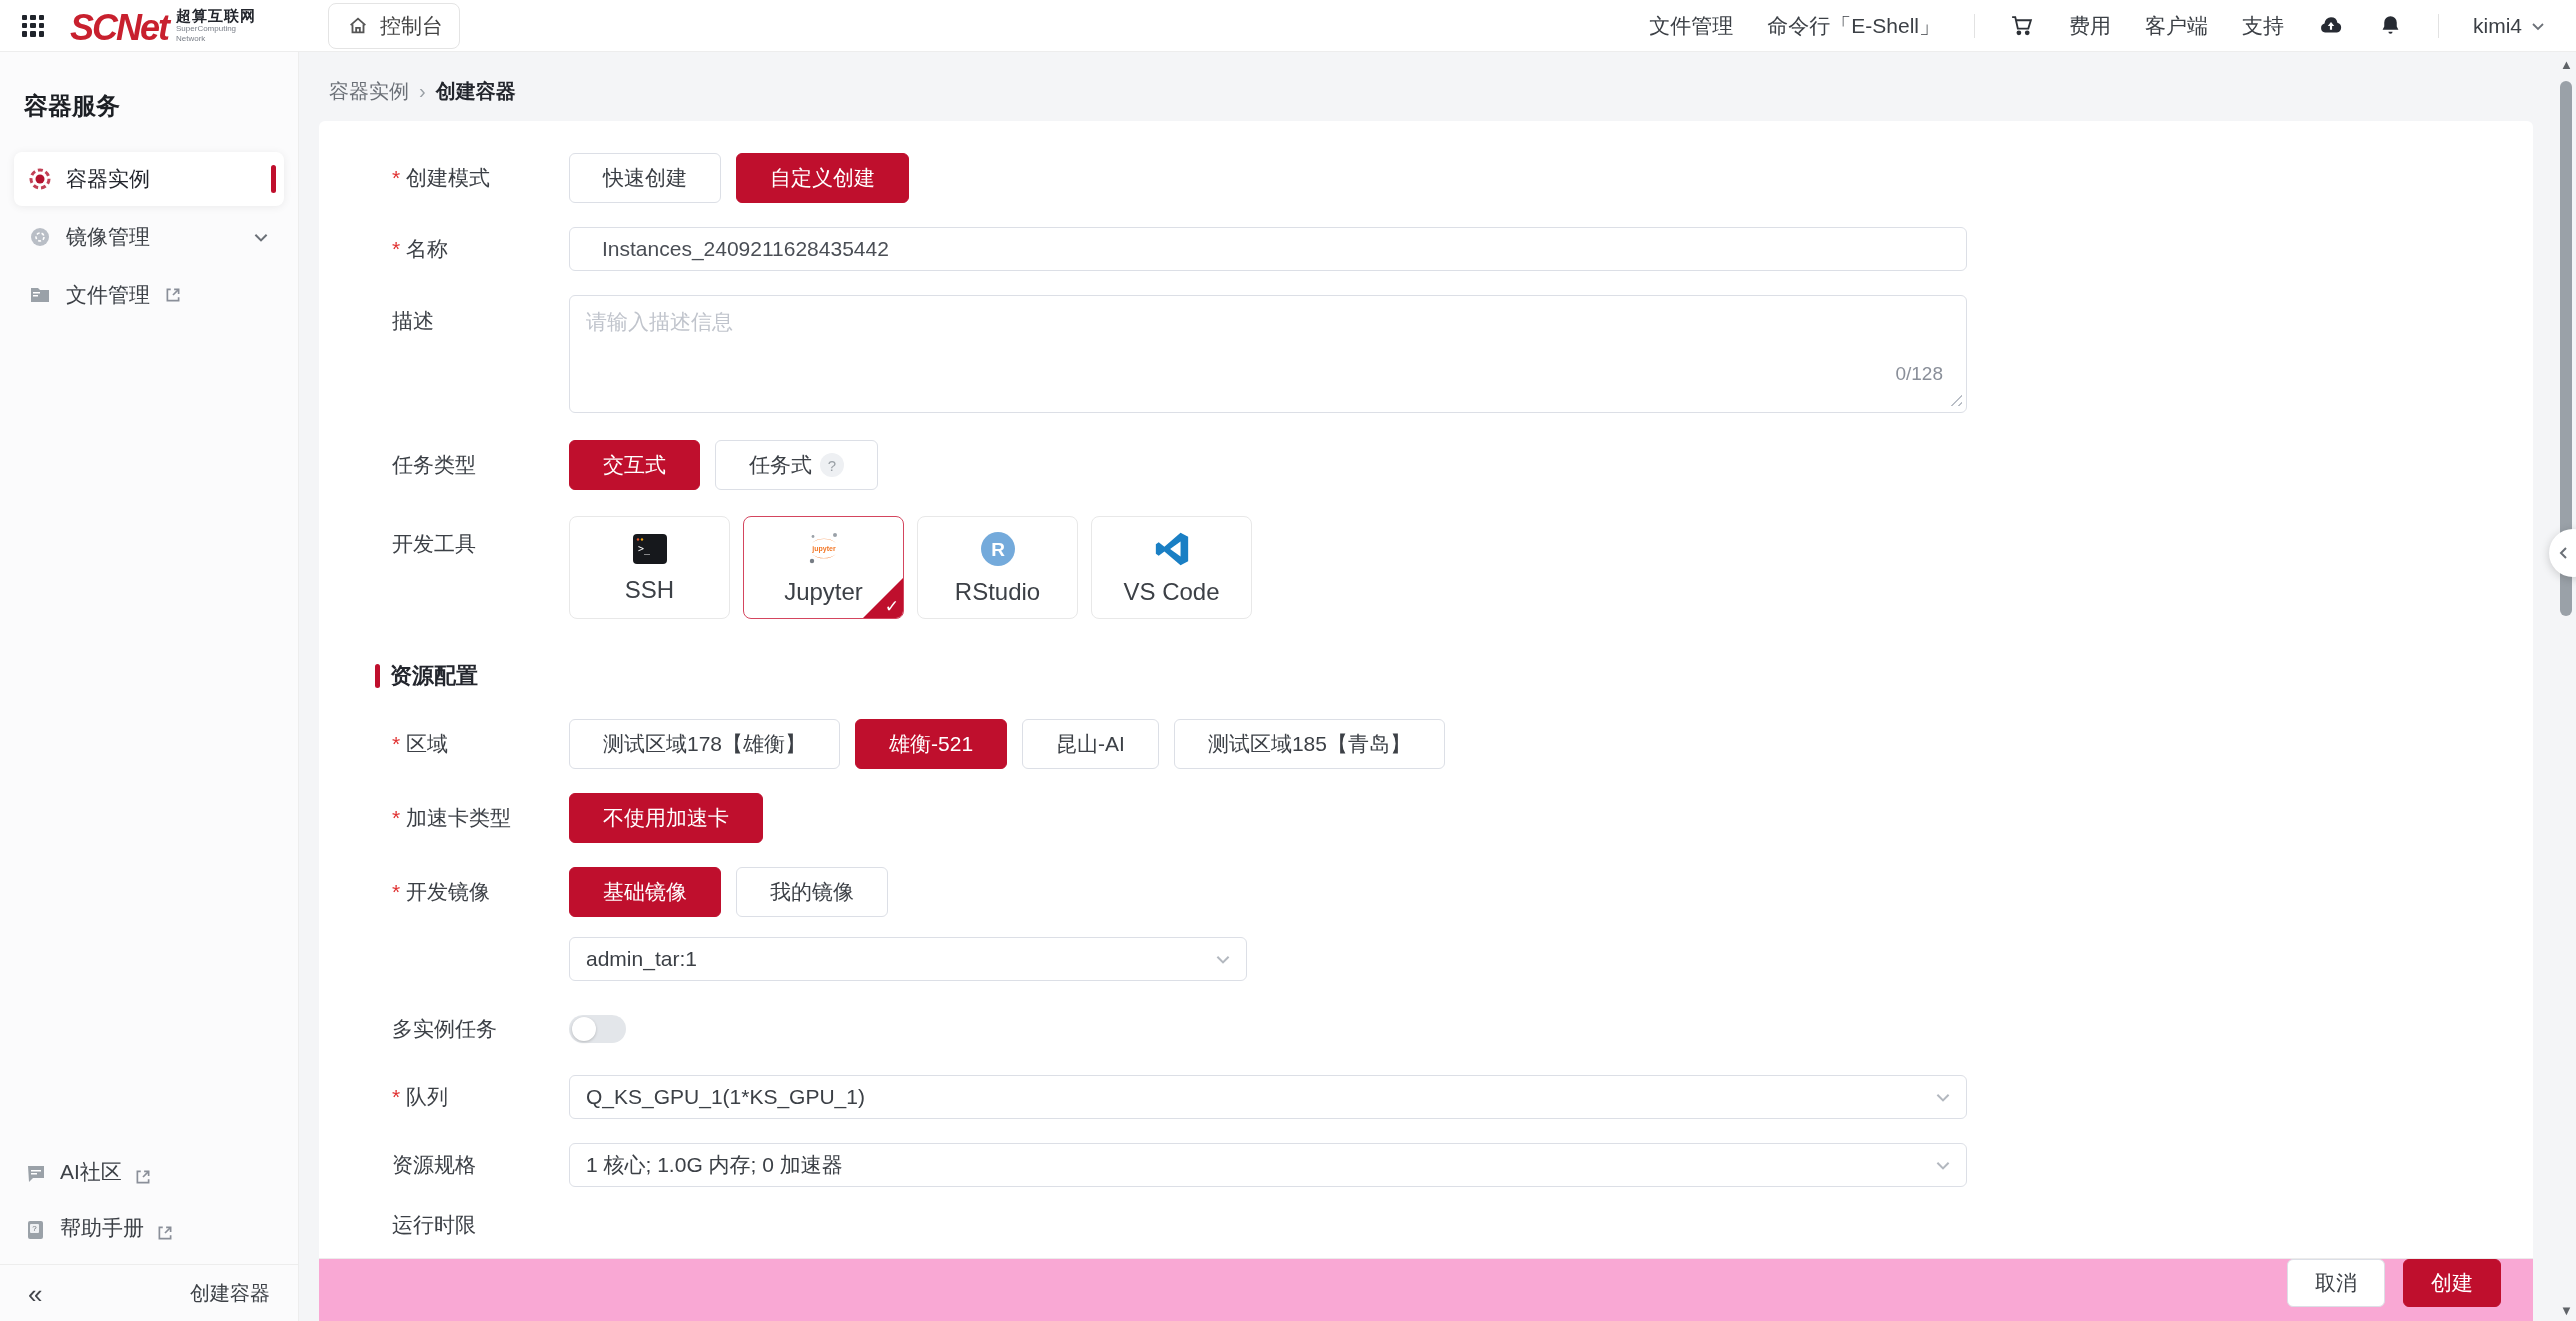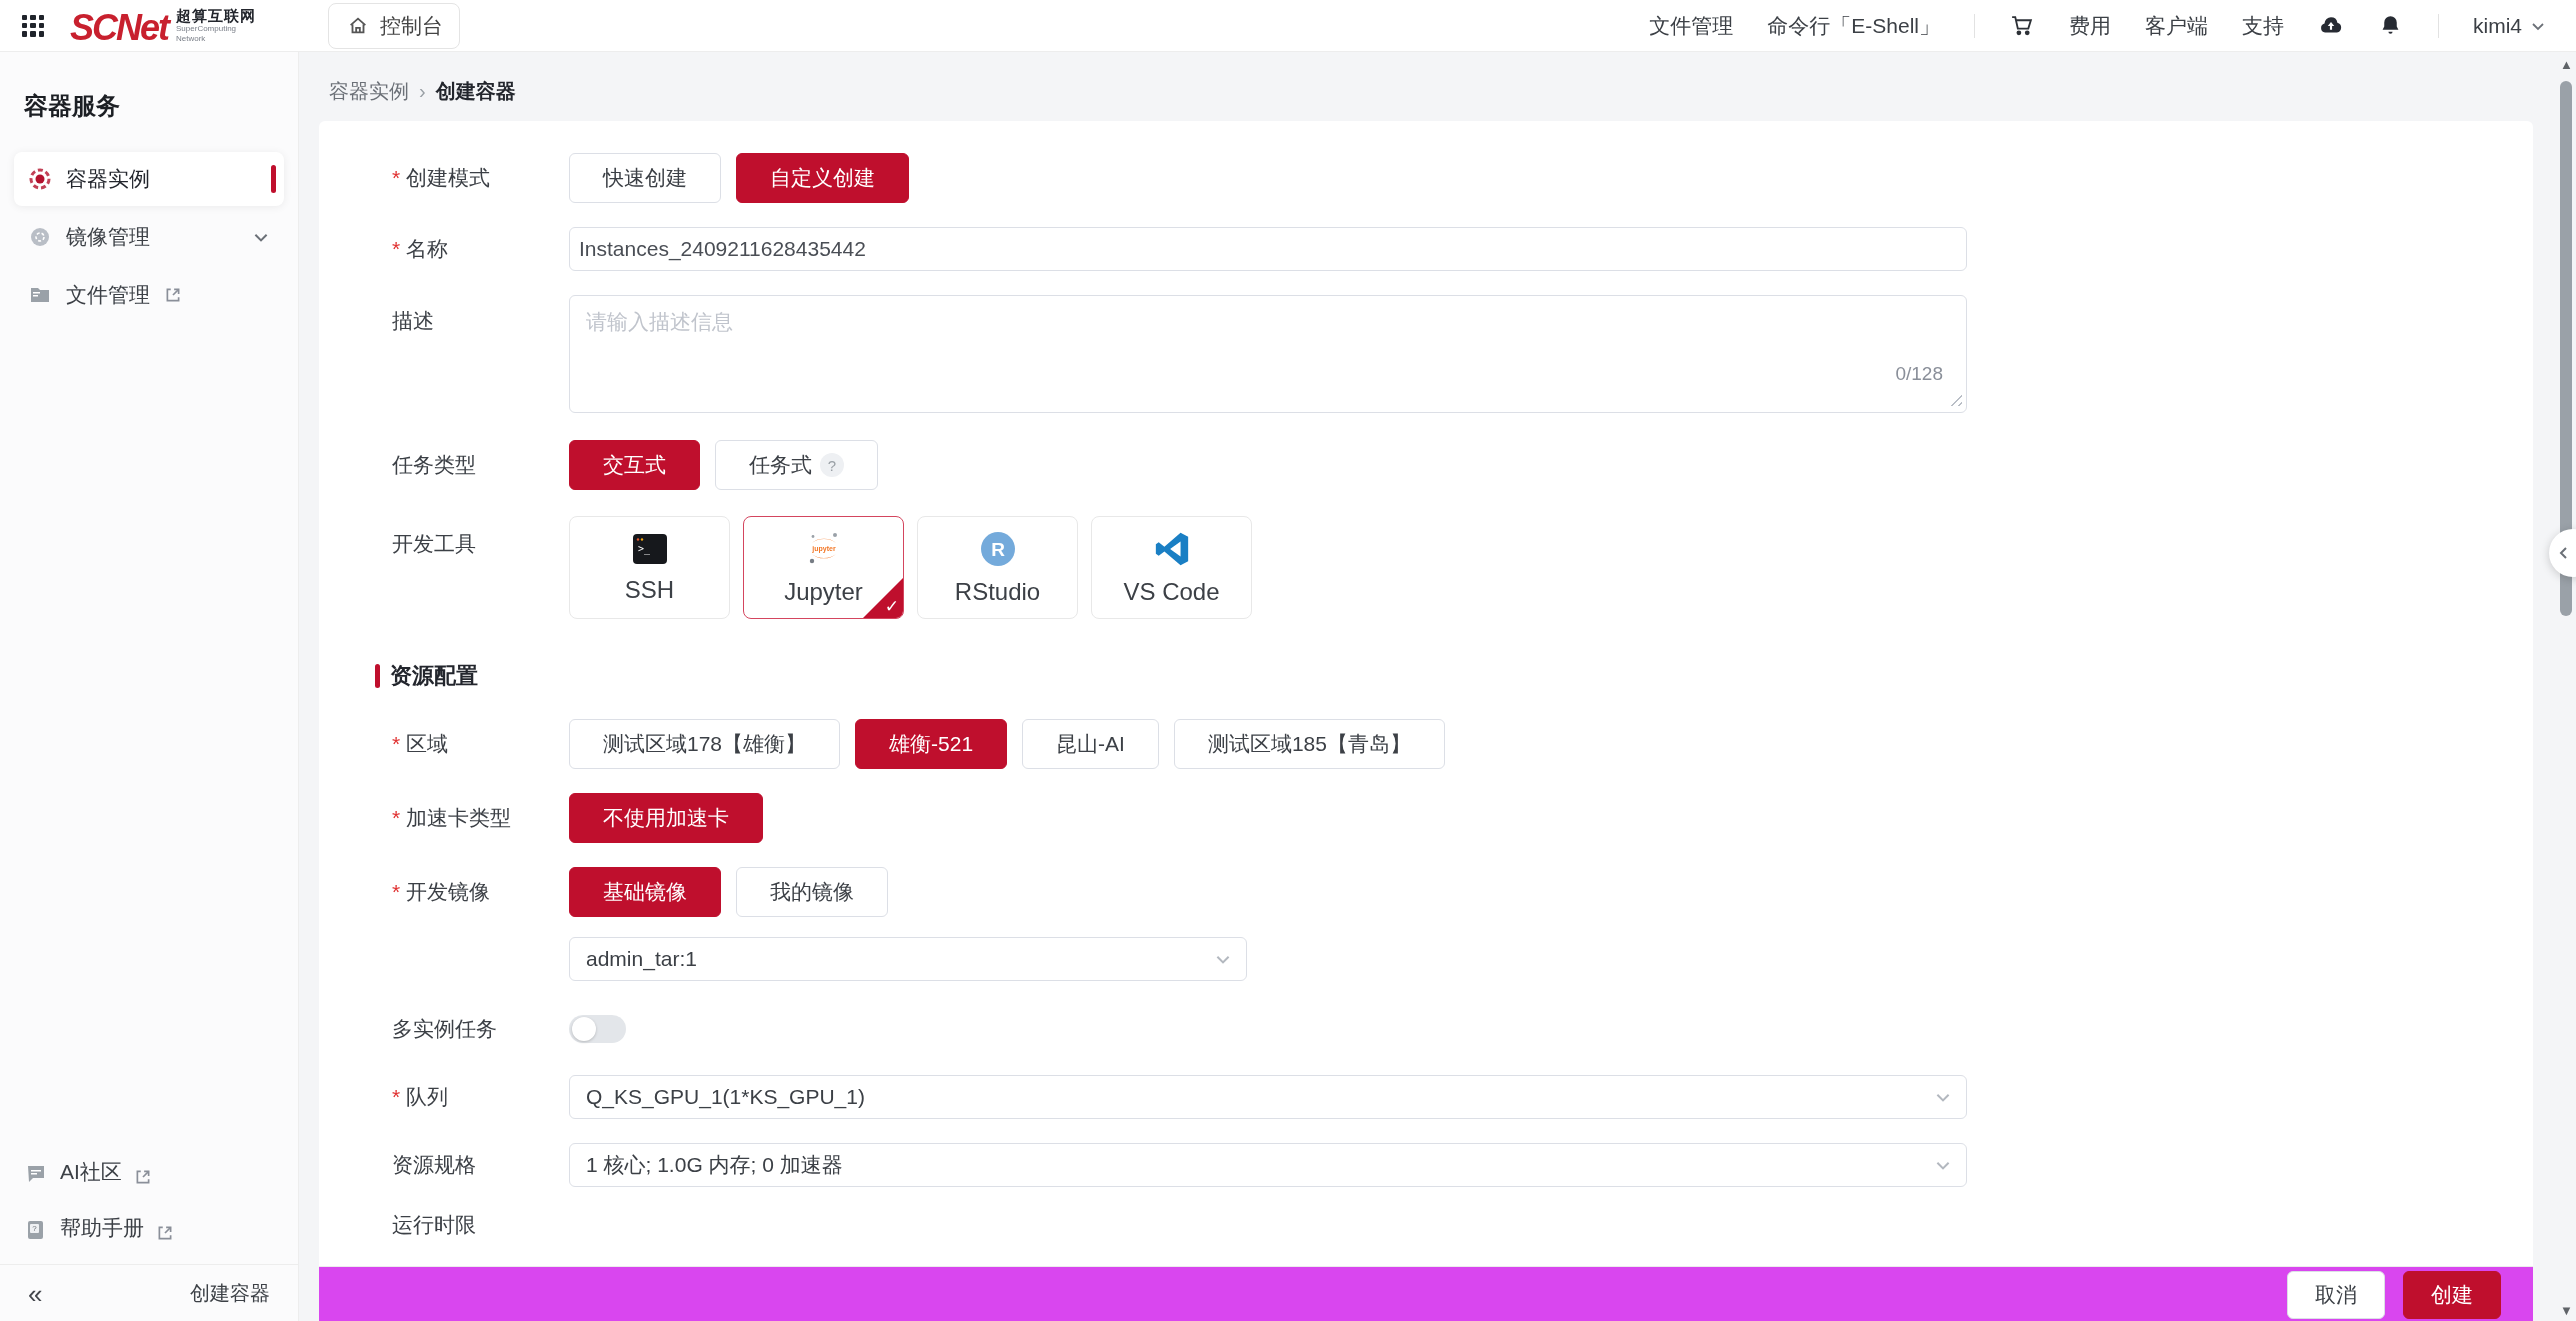--- a/index.html
+++ b/index.html
@@ -47,35 +47,35 @@
   .sb-foot{position:absolute;left:0;right:0;bottom:0;height:58px;border-top:1px solid #ededed;display:flex;align-items:center;justify-content:space-between;padding:0 28px;}
   .collapse-arrows{font-size:26px;color:#44474d;cursor:pointer;line-height:1;}
   .collapse-label{font-size:20px;color:#3c4046;cursor:pointer;}
 
   
   .main{flex:1;display:flex;flex-direction:column;position:relative;}
   .breadcrumb{padding:26px 0 16px 30px;font-size:20px;color:#6b7077;display:flex;align-items:center;gap:10px;}
   .crumb-current{color:#23262d;font-weight:bold;}
   .crumb-sep{color:#9aa0a6;font-size:20px;}
   .card{background:#fff;border-radius:6px 6px 0 0;margin:0 43px 0 20px;flex:1;padding:32px 0 0 73px;position:relative;overflow:hidden;}
-  .footer-bar{height:56px;background:#d946ef;border-top:1px solid #ececec;margin:0 43px 0 20px;display:flex;align-items:center;justify-content:flex-end;gap:18px;padding-right:32px;}
+  .footer-bar{height:64px;background:#f9a8d4;border-top:1px solid #ececec;margin:0 43px 0 20px;display:flex;justify-content:flex-end;gap:18px;padding-right:32px;}
 
   
   .frow{display:flex;align-items:center;margin-bottom:24px;}
   .frow.top{align-items:flex-start;}
   .flabel{width:177px;flex:0 0 177px;font-size:21px;color:#3c4046;}
   .req::before{content:"* ";color:#e03131;}
   .fcontrol{display:flex;align-items:center;}
 
   .seg-btn{height:50px;padding:0 33px;border:1px solid var(--border);background:#fff;border-radius:6px;font-size:21px;color:#3c4046;margin-right:15px;cursor:pointer;display:inline-flex;align-items:center;gap:8px;white-space:nowrap;}
   .seg-btn.active{background:var(--red);border-color:var(--red);color:#fff;}
   .help-badge{width:24px;height:24px;border-radius:50%;background:#eef0f3;color:#9aa0a6;font-size:15px;display:inline-flex;align-items:center;justify-content:center;}
   .help-badge::before{content:"?";}
 
-  .text-input{width:1398px;height:44px;border:1px solid var(--border);border-radius:6px;padding:0 9px;font-size:21px;color:#4a4e55;background:#fff;outline:none;}
+  .text-input{width:1398px;height:44px;border:1px solid var(--border);border-radius:6px;padding:0 32px;font-size:21px;color:#4a4e55;background:#fff;outline:none;}
   .textarea-wrap{position:relative;width:1398px;}
   .textarea{width:1398px;height:118px;border:1px solid var(--border);border-radius:6px;padding:12px 16px;font-size:21px;color:#4a4e55;resize:none;outline:none;display:block;background:#fff;font-family:inherit;}
   .textarea::placeholder{color:var(--placeholder);}
   .char-counter{position:absolute;right:24px;bottom:28px;font-size:19px;color:#8a8f99;}
   .resize-corner{position:absolute;right:5px;bottom:7px;width:13px;height:13px;clip-path:polygon(100% 0,100% 100%,0 100%);background:repeating-linear-gradient(135deg,#b9bec6 0 1.5px,transparent 1.5px 5px);}
 
   .tool-card{width:161px;height:103px;border:1px solid var(--border-light);border-radius:8px;background:#fff;display:flex;flex-direction:column;align-items:center;justify-content:center;gap:10px;margin-right:13px;cursor:pointer;position:relative;overflow:hidden;}
   .tool-card .tname{font-size:24px;color:#3c4046;}
   .tool-card.selected{border-color:#d4455e;}
   .tool-card.selected::before{content:"";position:absolute;right:0;bottom:0;border-left:40px solid transparent;border-bottom:40px solid var(--red);}

